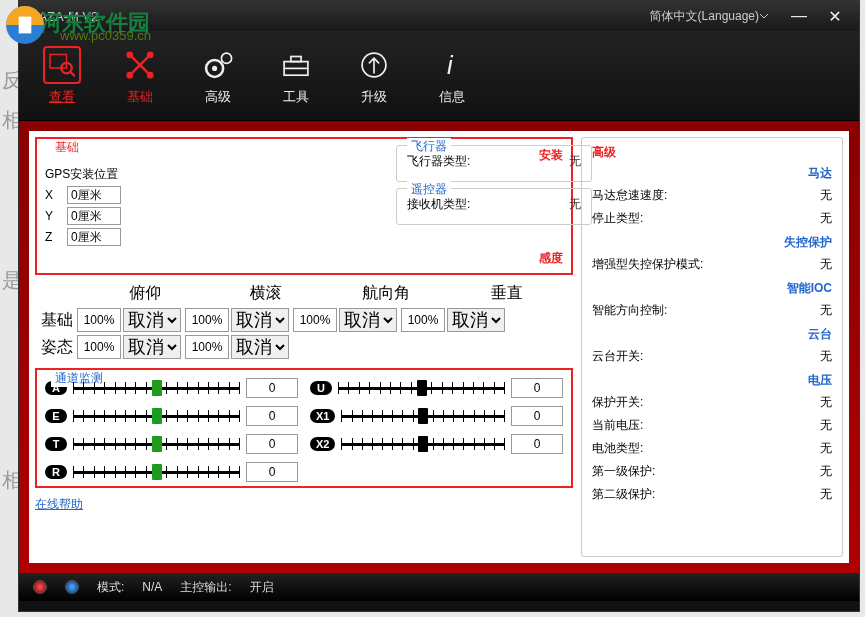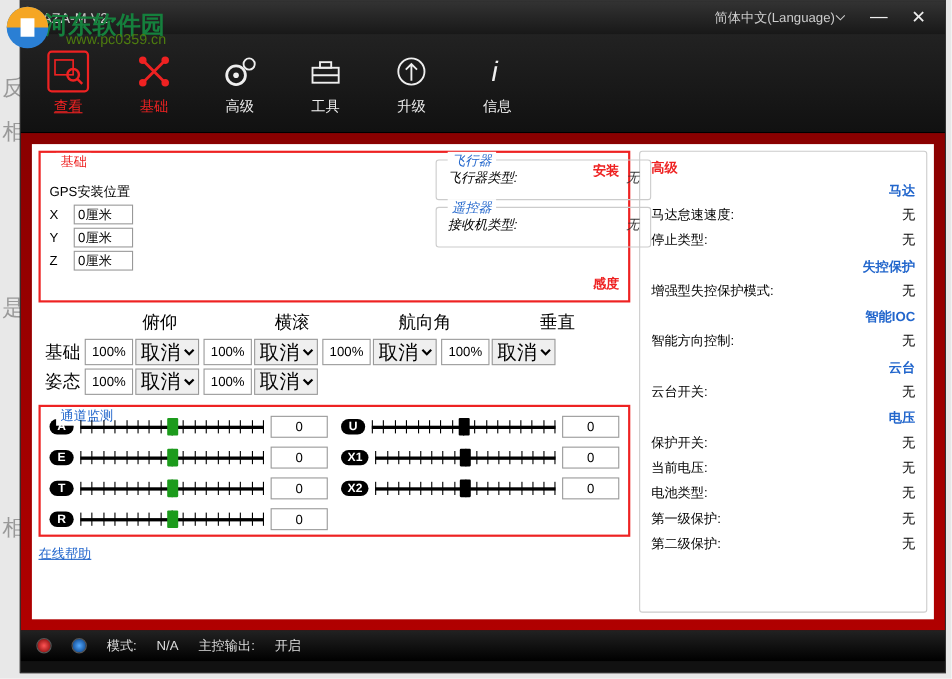--- a/index.html
+++ b/index.html
@@ -53,21 +53,21 @@
 .slider-thumb.green { background: #1c9b1c; }
 .slider-thumb.black { background: #000; }
 .ch-val { width: 52px; border: 1px solid #999; text-align: center; padding: 2px 0; font-size: 12px; }
 .link-row { text-align: left; margin-top: 4px; }
 .link-row a { color: #2266cc; font-size: 12px; text-decoration: underline; cursor: pointer; }
 .statusbar { height: 28px; background: linear-gradient(#222,#000); display: flex; align-items: center; padding: 0 14px; gap: 18px; color: #ddd; font-size: 12px; }
 .led { width: 14px; height: 14px; border-radius: 50%; border: 1px solid #555; }
 .led.red { background: radial-gradient(#f55,#700); }
 .led.blue { background: radial-gradient(#5af,#037); }
 .flex-gap { display:flex; gap:8px;}
-.flex-gap > .box { flex:1;font-style:italic;}
+.flex-gap > .box { flex:1;}
 .sidecol { font-size:20px; color:#999; position:absolute; left:2px; top:60px; line-height:40px;}
 </style>
 </head>
 <body>
 
 <div class="sidecol">
 <span>反</span><br><span>相</span><br><br><br><br><span>是</span><br><br><br><br><br><span>相</span>
 </div>
 
 <svg class="watermark-icon" viewBox="0 0 40 40">

